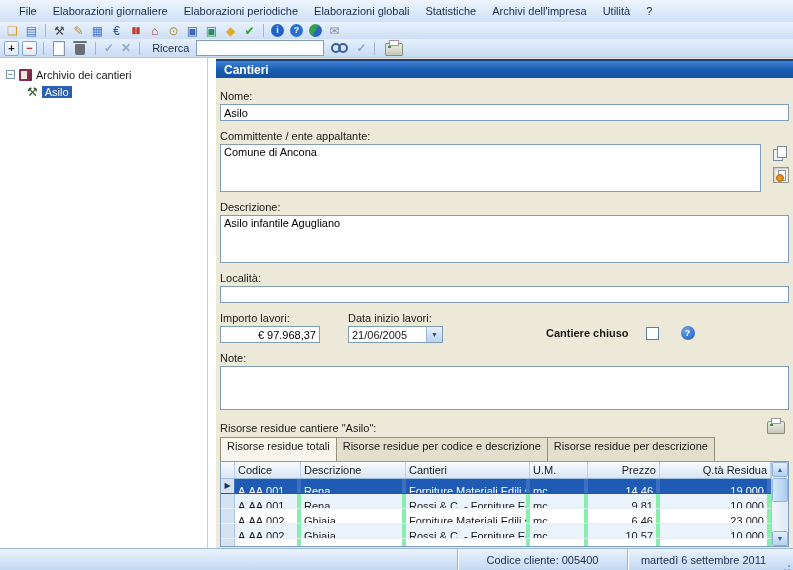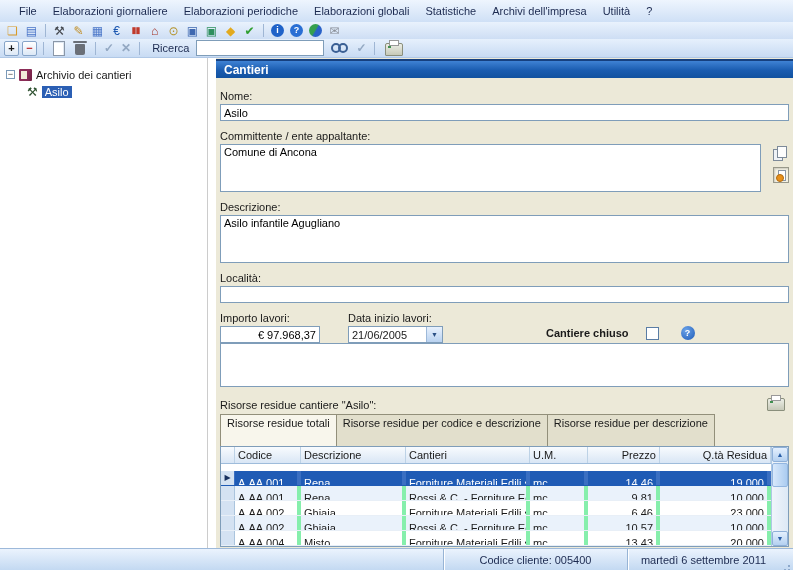--- a/index.html
+++ b/index.html
@@ -70,21 +70,21 @@
   .chiuso-grp{display:flex;align-items:center;margin-left:103px;padding-top:14px;}
   .chiuso-label{font-weight:bold;}
   .chk{width:13px;height:13px;border:1px solid #5a7da5;background:#fff;margin-left:17px;box-sizing:border-box;}
   .help-circ{width:14px;height:14px;border-radius:50%;background:radial-gradient(circle at 35% 30%,#6aa2e8,#1f5cb8);color:#fff;font-size:9px;font-weight:bold;display:flex;align-items:center;justify-content:center;margin-left:22px;}
   .note-area{height:44px;}
   .risorse-row{display:flex;align-items:flex-end;margin-top:9px;}
   .risorse-row .flabel{margin:0;flex:1;}
 
   
   .tabs{display:flex;margin-top:3px;}
-  .tab{height:32px;box-sizing:border-box;padding:2px 6px 0;border:1px solid #928f7a;border-bottom:none;margin-right:-1px;background:#e2dfcc;white-space:nowrap;}
+  .tab{height:24px;box-sizing:border-box;padding:2px 6px 0;border:1px solid #928f7a;border-bottom:none;margin-right:-1px;background:#e2dfcc;white-space:nowrap;}
   .tab.active{background:#f8f6ec;position:relative;z-index:2;}
 
   
   .grid-wrap{flex:1;border:1px solid #7f9db9;background:#fff;display:flex;overflow:hidden;margin-bottom:1px;}
   .grid{flex:1;overflow:hidden;display:flex;flex-direction:column;justify-content:space-between;}
   .thead{display:flex;height:17px;flex:0 0 17px;background:linear-gradient(#f8fbfe,#d9e6f5);border-bottom:1px solid #9ebcdb;box-sizing:border-box;}
   .th{border-right:1px solid #bdd2e6;padding:2px 3px 0;box-sizing:border-box;overflow:hidden;white-space:nowrap;}
   .tr{display:flex;height:14px;flex:0 0 14px;line-height:13px;border-bottom:1px solid #e8eff7;box-sizing:content-box;}
   .tr.alt{background:#eaf2fb;}
   .tr.selected{background:#1f5bb5;color:#fff;border-bottom-color:#1f5bb5;}
@@ -97,21 +97,21 @@
   .vsb{width:16px;flex:0 0 16px;background:linear-gradient(90deg,#f0f5fb,#dde9f6);border-left:1px solid #aec8e4;display:flex;flex-direction:column;}
   .sb-btn{height:15px;flex:0 0 15px;background:linear-gradient(#e4f0fe,#b4d0f0);border:1px solid #8fb0d8;border-radius:2px;color:#2a5fa8;font-size:7px;display:flex;align-items:center;justify-content:center;box-sizing:border-box;}
   .sb-thumb{height:24px;flex:0 0 24px;background:linear-gradient(90deg,#d8e8fb,#abccf0);border:1px solid #93b6e0;border-radius:2px;margin:1px 0;box-sizing:border-box;}
   .sb-space{flex:1;}
 
   
   .statusbar{height:21px;flex:0 0 21px;background:linear-gradient(#ebf3fd,#c3d9f2);border-top:1px solid #9db9da;display:flex;align-items:stretch;color:#1c2a50;}
   .sb-cell{display:flex;align-items:center;justify-content:center;box-sizing:border-box;}
   .sb-cell.sep{border-left:1px solid #97b4d5;box-shadow:inset 1px 0 0 #ffffff;}
   .sb-left{flex:1;}
-  .sb-mid{width:184px;}
+  .sb-mid{width:170px;}
   .sb-right{width:152px;}
   .grip{width:14px;position:relative;}
   .grip::after{content:"";position:absolute;right:3px;bottom:3px;width:2px;height:2px;background:#8ca8cb;box-shadow:-4px 4px 0 0 #8ca8cb,0 4px 0 0 #8ca8cb,-4px 0 0 0 #ffffff00, -8px 8px 0 0 #8ca8cb00;}
 </style>
 </head>
 <body>
 
 <div class="window">
 
   <div class="menubar">
@@ -212,20 +212,21 @@
             <span class="cbtn">▼</span>
           </div>
         </div>
         <div class="chiuso-grp">
           <span class="chiuso-label">Cantiere chiuso</span>
           <span class="chk"></span>
           <span class="help-circ">?</span>
         </div>
       </div>
 
+      <div class="flabel">Note:</div>
       <textarea class="tarea note-area" style=""></textarea>
 
       <div class="risorse-row">
         <div class="flabel">Risorse residue cantiere "Asilo":</div>
         <span class="ic-print"></span>
       </div>
 
       <div class="tabs">
           <span class="tab active">Risorse residue totali</span>
           <span class="tab">Risorse residue per codice e descrizione</span>

